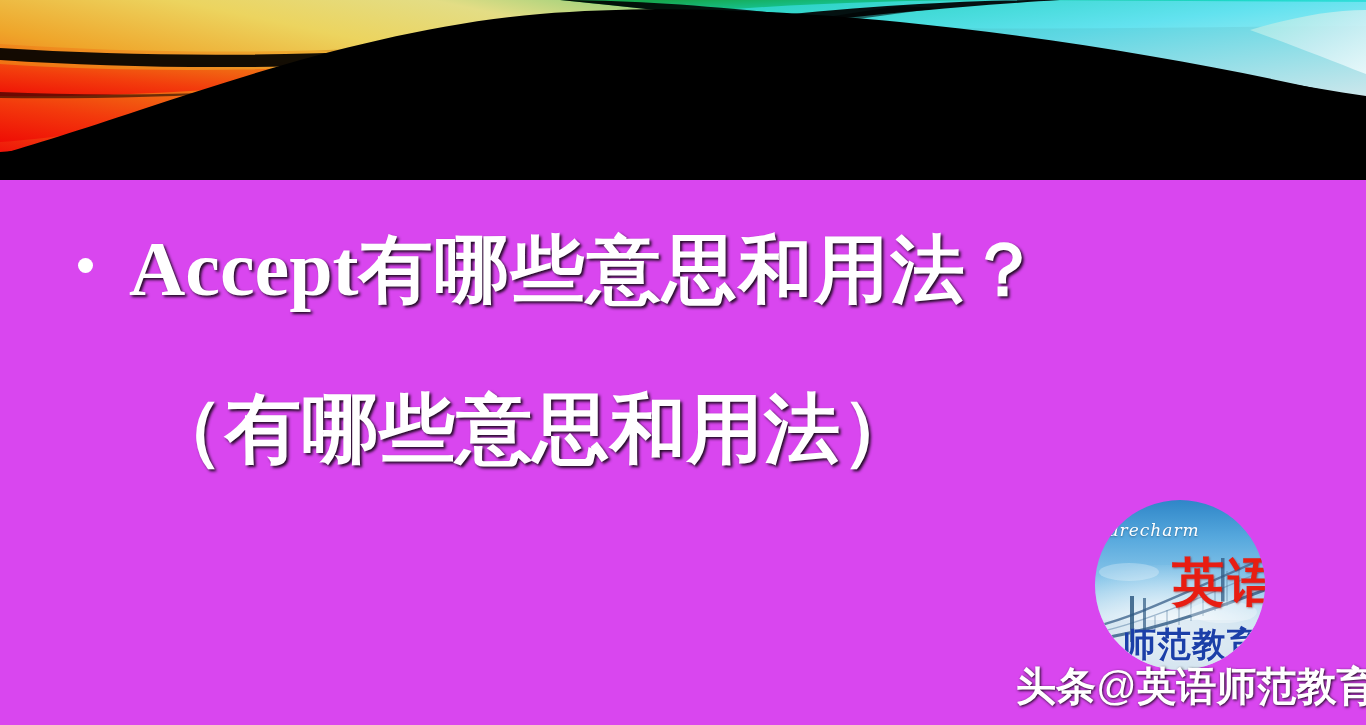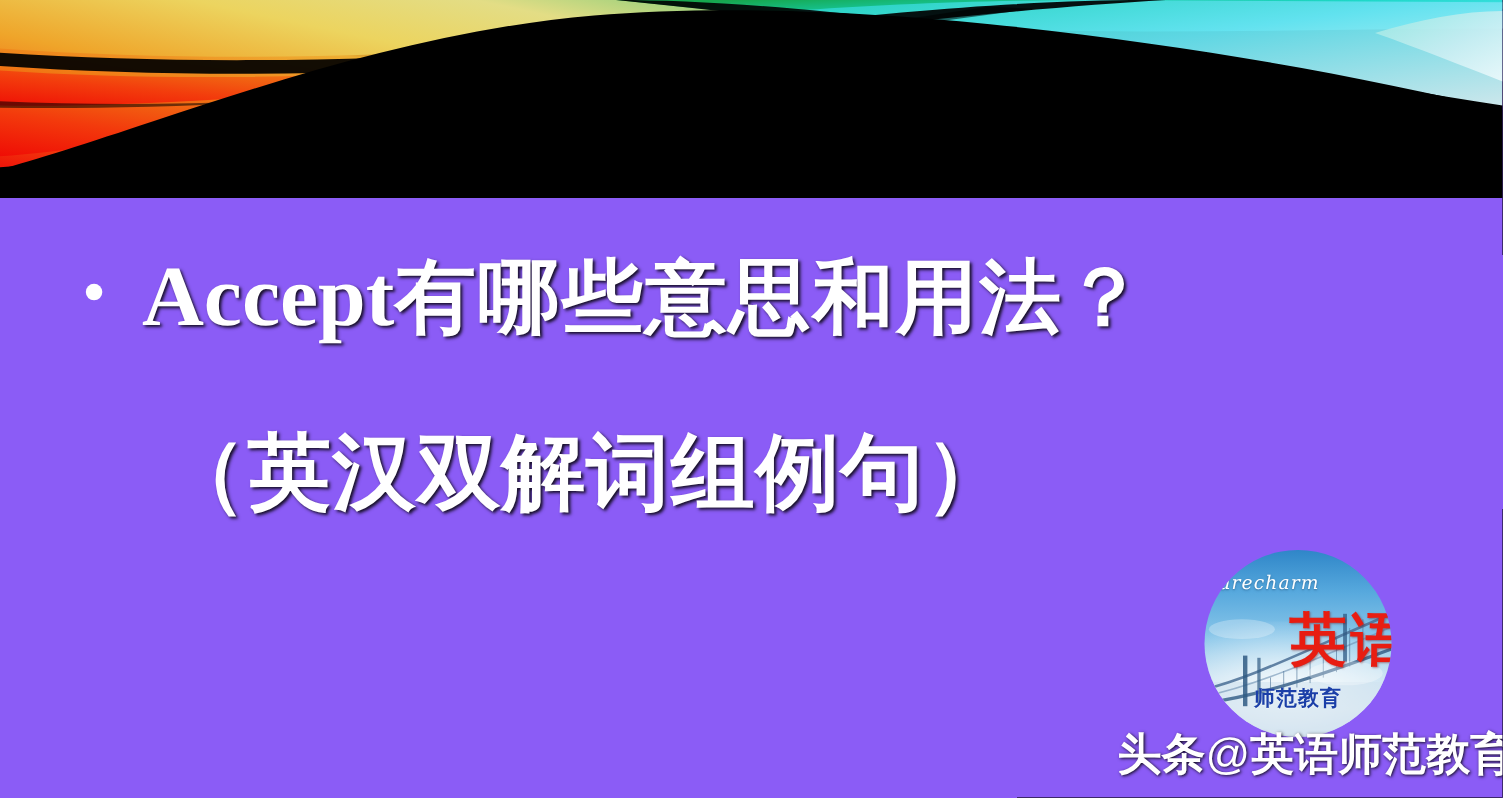--- a/index.html
+++ b/index.html
@@ -4,21 +4,21 @@
 <style>
   html, body {
     margin: 0;
     padding: 0;
     background: #000;
   }
   #slide {
     position: relative;
     width: 1366px;
     height: 725px;
-    background: #8b5cf6;
+    background: #d946ef;
     overflow: hidden;
     font-family: "Liberation Sans", sans-serif;
   }
 
   
   .banner {
     position: absolute;
     top: 0; left: 0;
     width: 1366px;
     height: 180px;
@@ -136,27 +136,27 @@
     font-weight: 700;
     font-size: 52px;
     line-height: 56px;
     letter-spacing: 4px;
     text-shadow: 1px 1px 2px rgba(120,0,0,0.45);
     padding-left: 48px;
   }
   .logo-sub {
     position: absolute;
     top: 122px;
-    left: 0;
+    left: 12px;
     width: 170px;
     text-align: center;
     color: #1b3fa8;
     font-family: "DejaVu Sans", "Liberation Sans", sans-serif;
     font-weight: 700;
-    font-size: 19px;
+    font-size: 34px;
     letter-spacing: 1px;
     text-shadow: 0 1px 1px rgba(255,255,255,0.5);
   }
 
   
   .watermark {
     position: absolute;
     left: 1016px;
     top: 662px;
     color: #ffffff;
@@ -263,21 +263,21 @@
 
       <path d="M560,0 C660,10 760,22 860,34 C960,46 1080,62 1180,80
                C1060,56 940,34 820,18 C720,6 630,0 560,0 Z" fill="#000000" opacity="0.9"></path>
     </svg>
   </div>
 
   <div class="title-block">
     <div class="title-line line1">
       <span class="bullet-dot"></span><span class="en-word">Accept</span><span class="cn-strong">有哪些意思和用法？</span>
     </div>
-    <div class="title-line line2">（英汉双解词组例句）</div>
+    <div class="title-line line2">（有哪些意思和用法）</div>
   </div>
 
   <div class="logo">
     <div class="logo-sky-glow"></div>
     <svg class="bridge" viewBox="0 0 170 170" xmlns="http://www.w3.org/2000/svg">
 
       <rect x="0" y="120" width="170" height="50" fill="#cfe2ef" opacity="0.55"></rect>
 
       <path d="M-6,128 C40,118 90,92 170,58" stroke="#4a6f95" stroke-width="2.4" fill="none" opacity="0.85"></path>
       <path d="M-6,134 C40,126 95,102 170,70" stroke="#6d8fb0" stroke-width="1.4" fill="none" opacity="0.6"></path>

